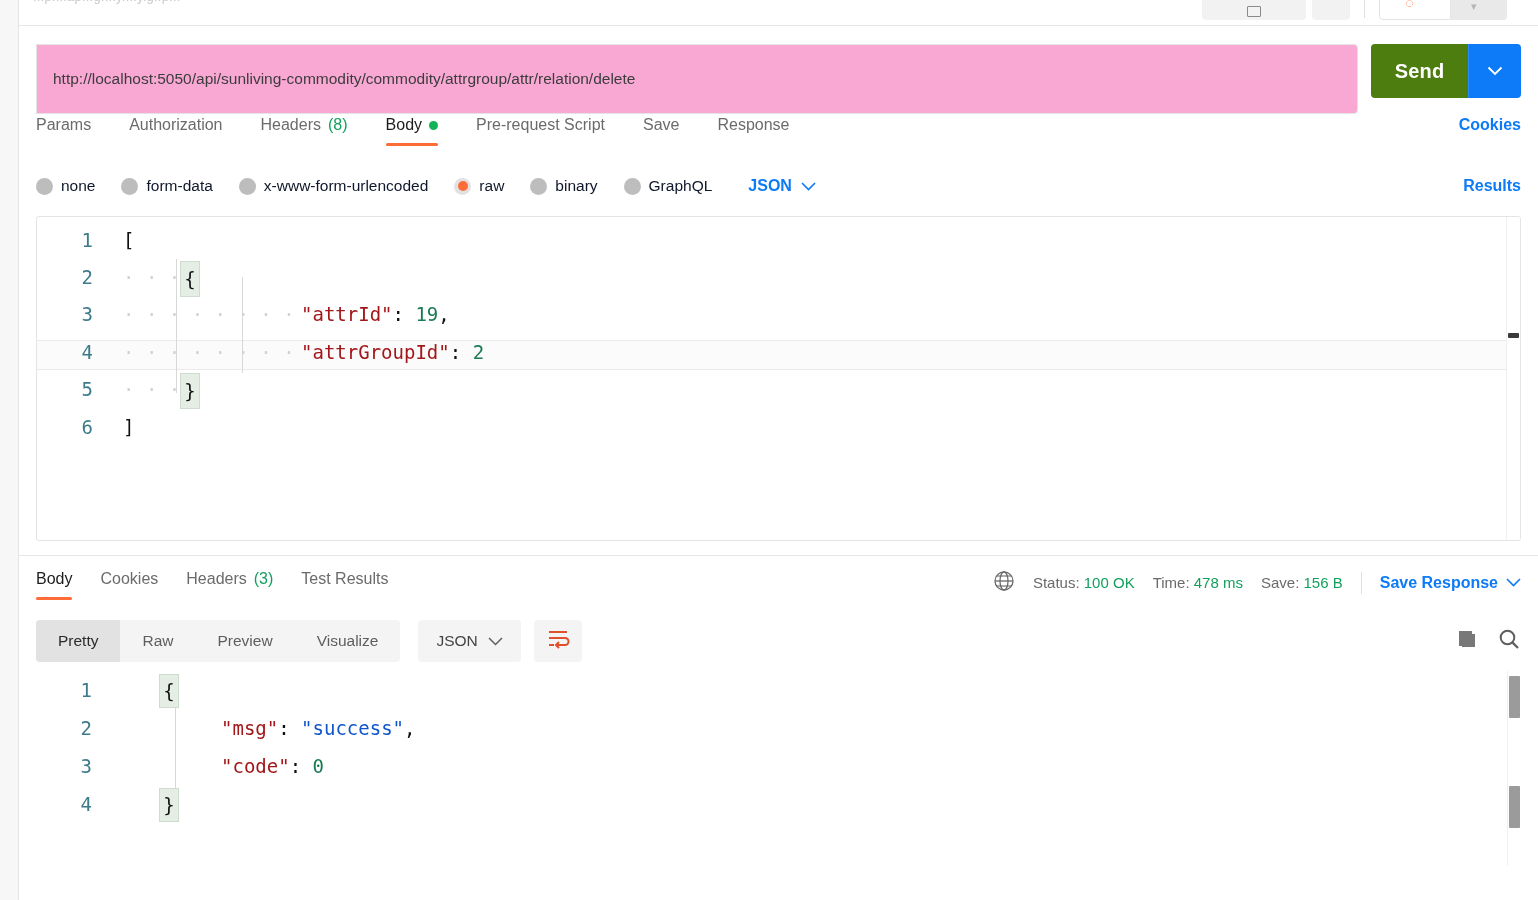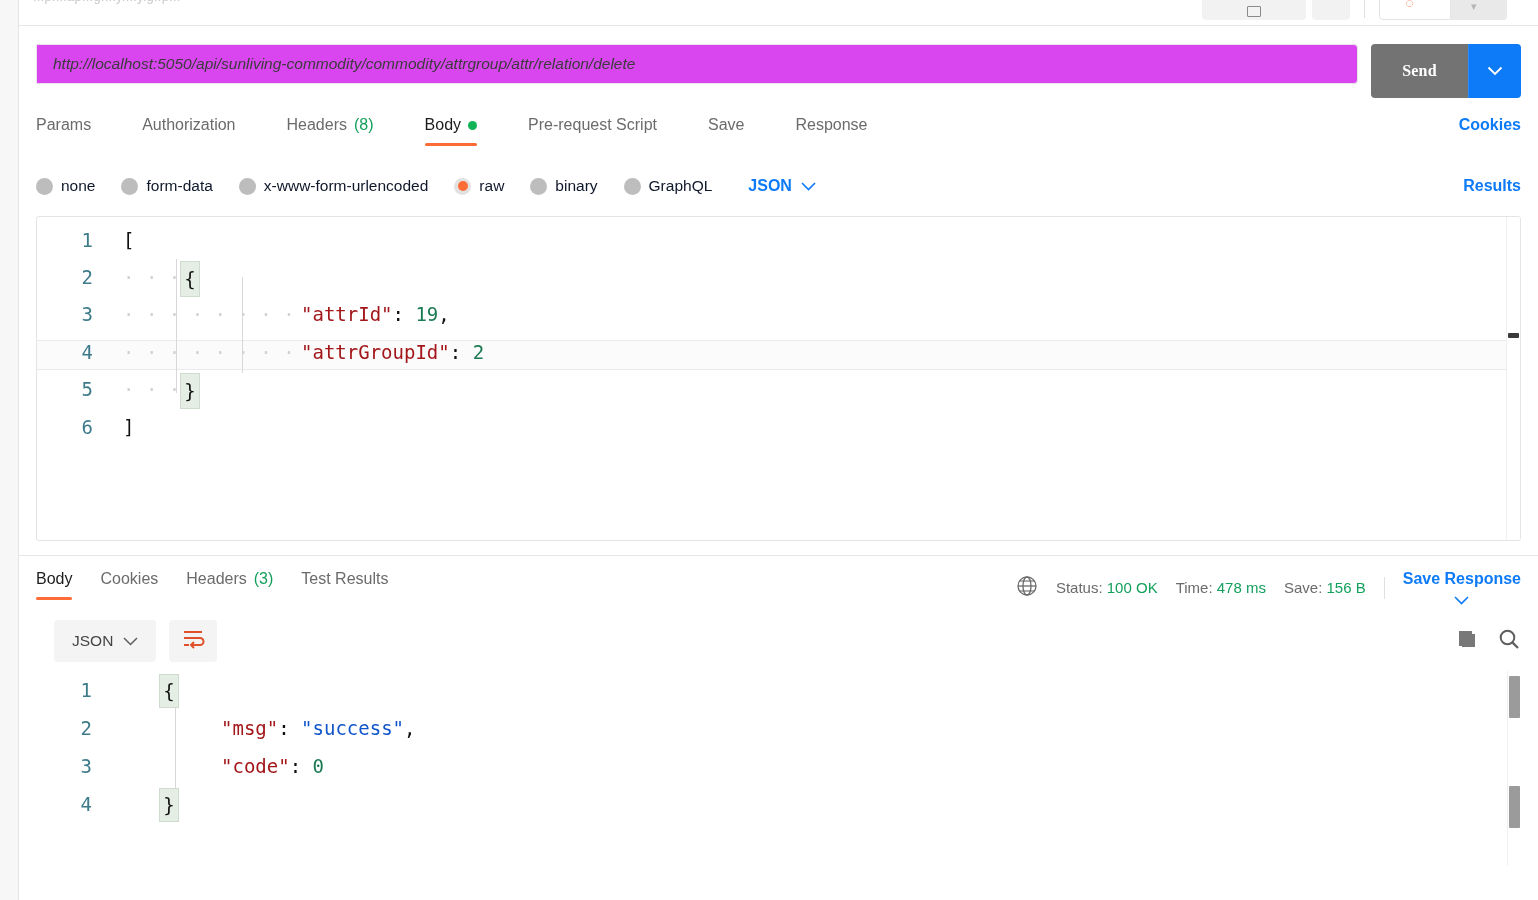--- a/index.html
+++ b/index.html
@@ -51,42 +51,42 @@
   }
   .method-box {
     width: 174px; height: 54px; background: #f5f5f5;
     border: 1px solid #e4e4e4; border-right: none;
     border-radius: 4px 0 0 4px;
     display: flex; align-items: center; justify-content: space-between;
     padding: 0 17px 0 18px;
   }
   .method-label { font-size: 16px; font-weight: 700; color: #2e2e2e; letter-spacing: .2px; }
   .url-box {
-    flex: 1; height: 40px; background: #d946ef;
+    flex: 1; height: 70px; background: #f9a8d4;
     border: 1px solid #e4e4e4; border-radius: 0 4px 4px 0;
-    display: flex; align-items: center; padding-left: 16px; font-style: italic;
+    display: flex; align-items: center; padding-left: 16px;
   }
   .url-box .url-text { font-size: 15.5px; color: #3c3c3c; white-space: nowrap; }
   .send-wrap { margin-left: 13px; display: flex; height: 54px; }
   .send-btn {
-    width: 97px; background: #737373; color: #fff;
-    font-size: 16px; font-weight: 700; border-radius: 4px 0 0 4px;
+    width: 97px; background: #4d7c0f; color: #fff;
+    font-size: 20px; font-weight: 700; border-radius: 4px 0 0 4px;
     display: flex; align-items: center; justify-content: center;
-    border: none; font-family: Liberation Serif, serif; letter-spacing: .2px;
+    border: none; font-family: Liberation Sans, sans-serif; letter-spacing: .2px;
   }
   .send-caret {
     width: 53px; background: #0d7bf7; border-radius: 0 4px 4px 0;
     display: flex; align-items: center; justify-content: center;
     border-left: 1px solid #2a8bfa;
   }
 
   
   .req-tabs {
     position: relative; margin: 18px 17px 0 17px; height: 41px;
-    display: flex; align-items: flex-start; gap: 13px;
+    display: flex; align-items: flex-start;
   }
   .rtab {
     position: relative; font-size: 16px; color: #6b6b6b;
     padding: 0 0 12px 0; margin-right: 38px; white-space: nowrap;
     display: flex; align-items: center; gap: 7px;
   }
   .rtab.active { color: #1c1c1c; }
   .rtab.active::after {
     content: ""; position: absolute; left: 0; right: 0; bottom: 0;
     height: 3px; background: #ff6c37; border-radius: 2px;
@@ -166,21 +166,21 @@
   .res-tabs {
     position: relative; margin: 14px 17px 0 17px; height: 38px; display: flex; align-items: flex-start;
   }
   .res-tabs .rtab { font-size: 16px; margin-right: 28px; }
   .res-meta {
     margin-left: auto; display: flex; align-items: center; gap: 18px;
     font-size: 15px; color: #6b6b6b; padding-bottom: 11px; white-space: nowrap;
   }
   .res-meta .val { color: #13a05c; }
   .meta-div { width: 1px; height: 22px; background: #e0e0e0; }
-  .save-resp { font-size: 16px; font-weight: 700; color: #0d7bf7; display: flex; align-items: center; gap: 8px; flex-direction: column; }
+  .save-resp { font-size: 16px; font-weight: 700; color: #0d7bf7; display: flex; align-items: center; gap: 8px; }
 
   .res-ctrl-row { margin: 9px 17px 0 17px; height: 48px; display: flex; align-items: center; }
   .seg-group { display: flex; background: #f4f4f4; border-radius: 4px; height: 42px; overflow: hidden; }
   .seg { display: flex; align-items: center; padding: 0 22px; font-size: 15.5px; color: #5e5e5e; }
   .seg.active { background: #e2e2e2; color: #2b2b2b; }
   .res-fmt {
     margin-left: 18px; height: 42px; background: #f4f4f4; border-radius: 4px;
     display: flex; align-items: center; gap: 10px; padding: 0 18px;
     font-size: 15.5px; color: #444;
   }
@@ -376,20 +376,26 @@
           <span>
             <svg class="caret-svg" width="15" height="9" viewBox="0 0 15 9">
                 <path d="M1 1 L7.5 7.5 L14 1" fill="none" stroke="#0d7bf7" stroke-width="1.6"></path>
               </svg>
           </span>
         </span>
       </div>
     </div>
 
     <div class="res-ctrl-row">
+      <div class="seg-group">
+        <div class="seg active">Pretty</div>
+        <div class="seg">Raw</div>
+        <div class="seg">Preview</div>
+        <div class="seg">Visualize</div>
+      </div>
       <div class="res-fmt">
         <span>JSON</span>
         <span>
           <svg class="caret-svg" width="15" height="9" viewBox="0 0 15 9">
               <path d="M1 1 L7.5 7.5 L14 1" fill="none" stroke="#5e5e5e" stroke-width="1.5"></path>
             </svg>
         </span>
       </div>
       <div class="wrap-btn">
         <span>

